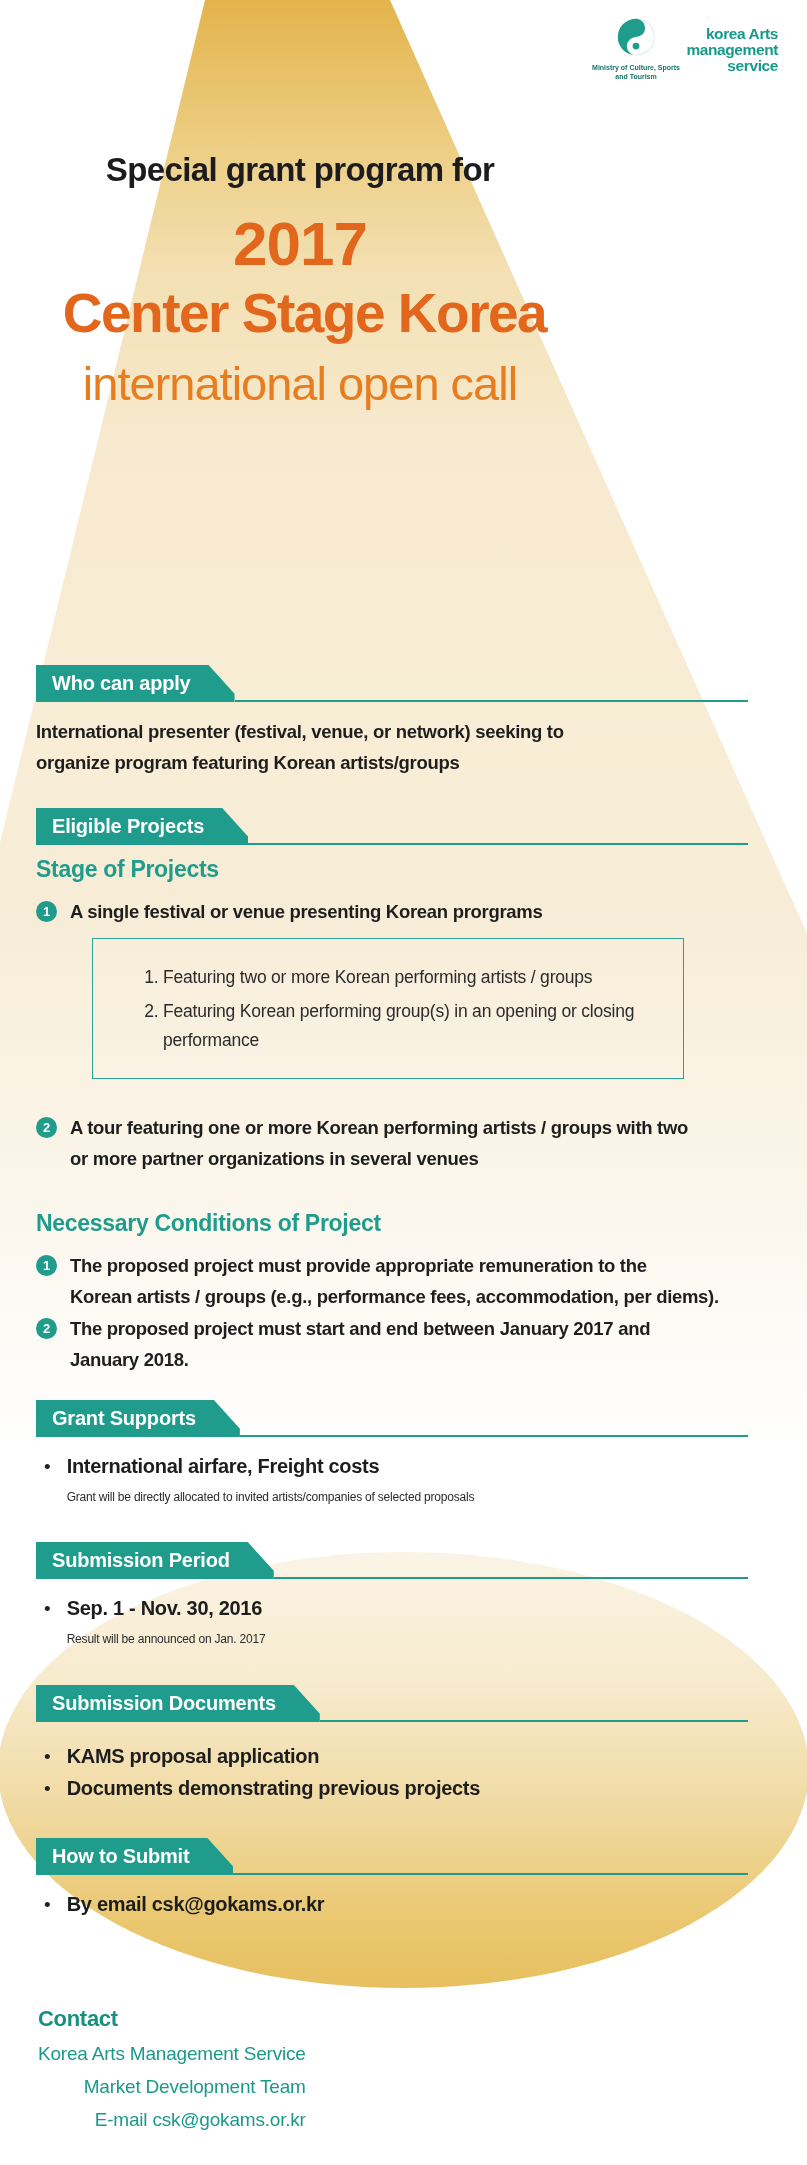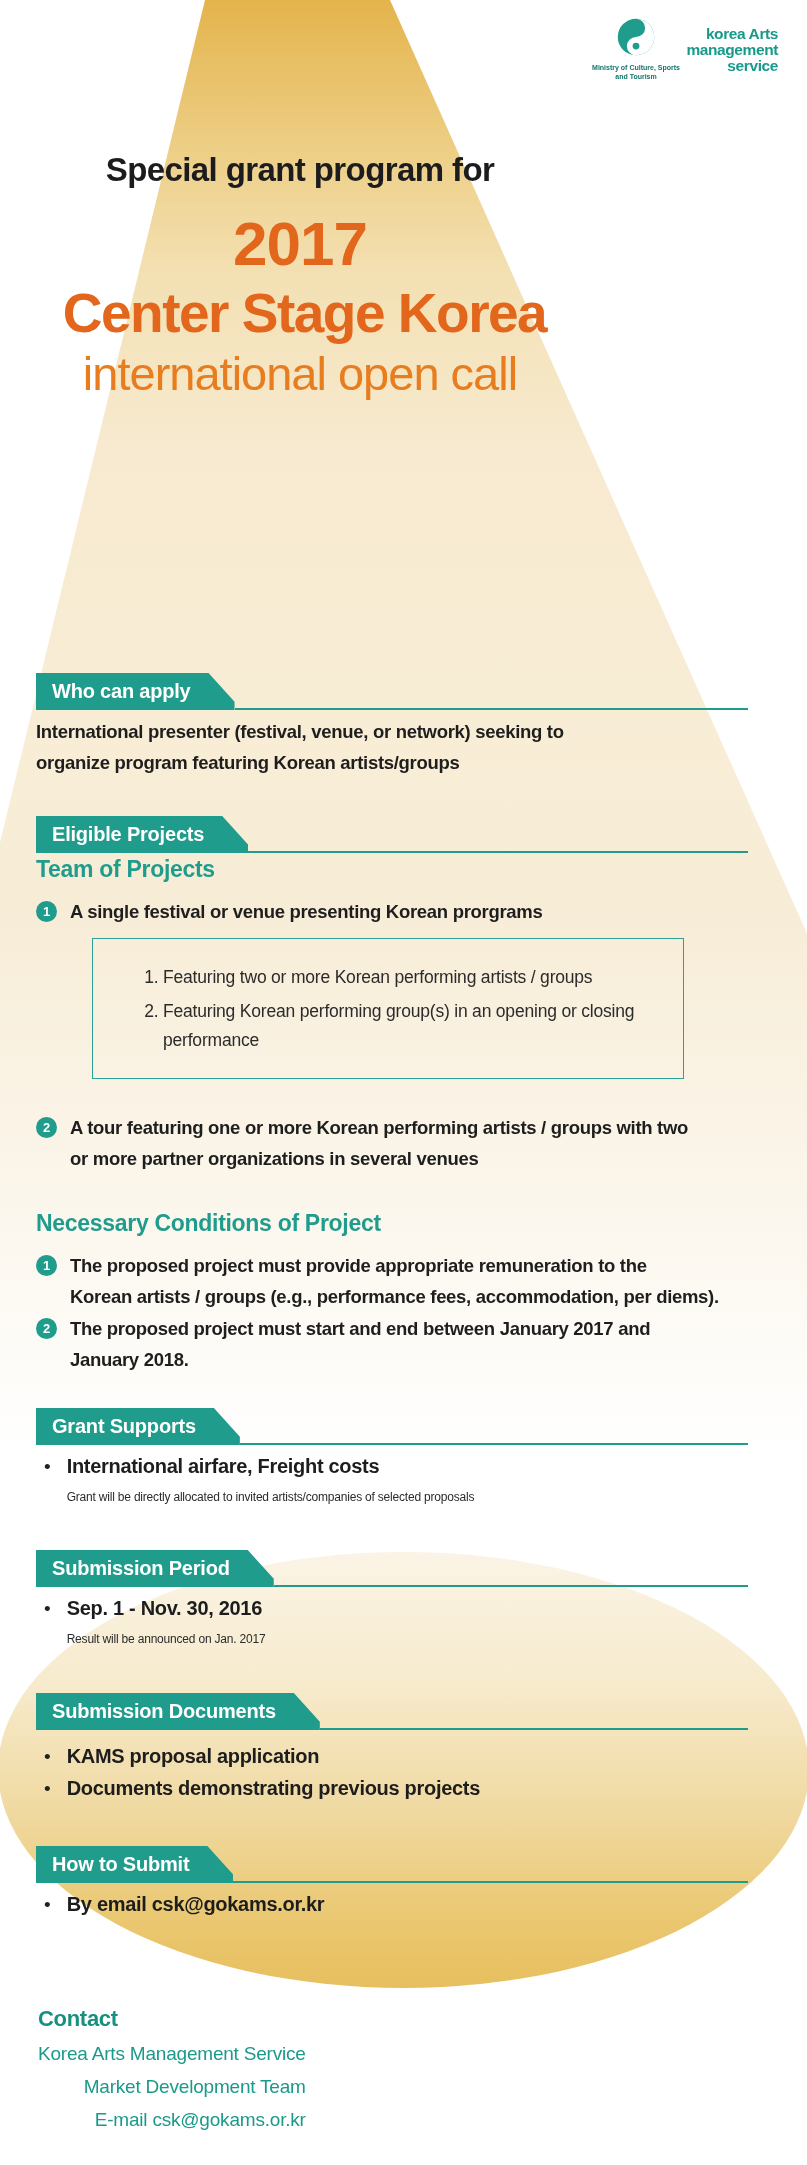--- a/index.html
+++ b/index.html
@@ -26,28 +26,27 @@
   .ministry{position:absolute;top:18px;left:588px;width:96px;text-align:center;z-index:2;}
   .ministry svg{width:38px;height:38px;display:inline-block;}
   .ministry .mtext{font-size:7px;font-weight:bold;color:#12756b;line-height:9px;margin-top:3px;}
   .kams{position:absolute;top:26px;left:676px;width:102px;text-align:right;z-index:2;
         color:#179a8a;font-weight:bold;font-size:15.5px;line-height:16px;letter-spacing:-0.4px;}
   
   .title-block{position:absolute;top:146px;left:0;width:600px;text-align:center;z-index:2;}
   .title-sub{font-size:33px;font-weight:bold;color:#1c1c1e;line-height:47px;letter-spacing:-0.6px;}
   .title-year{font-size:62px;font-weight:bold;color:#e2671c;line-height:62px;margin-top:20px;letter-spacing:-1px;}
   .title-main{font-size:55px;font-weight:bold;color:#e2671c;line-height:64px;margin-top:6px;letter-spacing:-1.5px;padding-left:9px;}
-  .title-tag{font-size:47px;font-weight:normal;color:#e87d20;line-height:54px;margin-top:2px;letter-spacing:-1px;}
+  .title-tag{font-size:47px;font-weight:normal;color:#e87d20;line-height:54px;margin-top:12px;letter-spacing:-1px;}
   
   .banner-row{position:absolute;left:36px;width:712px;display:flex;align-items:flex-end;z-index:2;}
   .banner{
     height:37px;background:#1f9c8c;color:#ffffff;font-size:20px;font-weight:bold;
     line-height:37px;padding:0 44px 0 16px;letter-spacing:-0.2px;
     clip-path:polygon(0 0, calc(100% - 26px) 0, 100% 78%, 100% 100%, 0 100%);
-    margin-top:8px;
   }
   .banner-line{flex:1;height:2px;background:#1f9c8c;}
   
   .textblock{position:absolute;left:36px;z-index:2;}
   .body-bold{font-size:18.5px;font-weight:bold;color:#1e1e1e;line-height:31px;letter-spacing:-0.3px;}
   .teal-heading{font-size:23px;font-weight:bold;color:#1f9c8c;letter-spacing:-0.3px;}
   .numitem{display:flex;gap:13px;align-items:flex-start;}
   .numcircle{
     flex:none;width:21px;height:21px;border-radius:50%;background:#1f9c8c;color:#ffffff;
     font-size:13px;font-weight:bold;display:flex;align-items:center;justify-content:center;margin-top:5px;
@@ -106,21 +105,21 @@
   </div>
   <div class="textblock body-bold" style="top:716px;width:640px">
     <div>International presenter (festival, venue, or network) seeking to</div>
     <div>organize program featuring Korean artists/groups</div>
   </div>
 
   <div class="banner-row" style="top:808px">
     <div class="banner">Eligible Projects</div>
     <div class="banner-line"></div>
   </div>
-  <div class="textblock teal-heading" style="top:856px">Team of Projects</div>
+  <div class="textblock teal-heading" style="top:856px">Stage of Projects</div>
   <div class="textblock" style="top:896px;width:700px">
     <div class="numitem">
       <span class="numcircle">1</span>
       <span class="body-bold">A single festival or venue presenting Korean prorgrams</span>
     </div>
   </div>
 
   <div class="kbox">
     <ol>
       <li>Featuring two or more Korean performing artists / groups</li>

